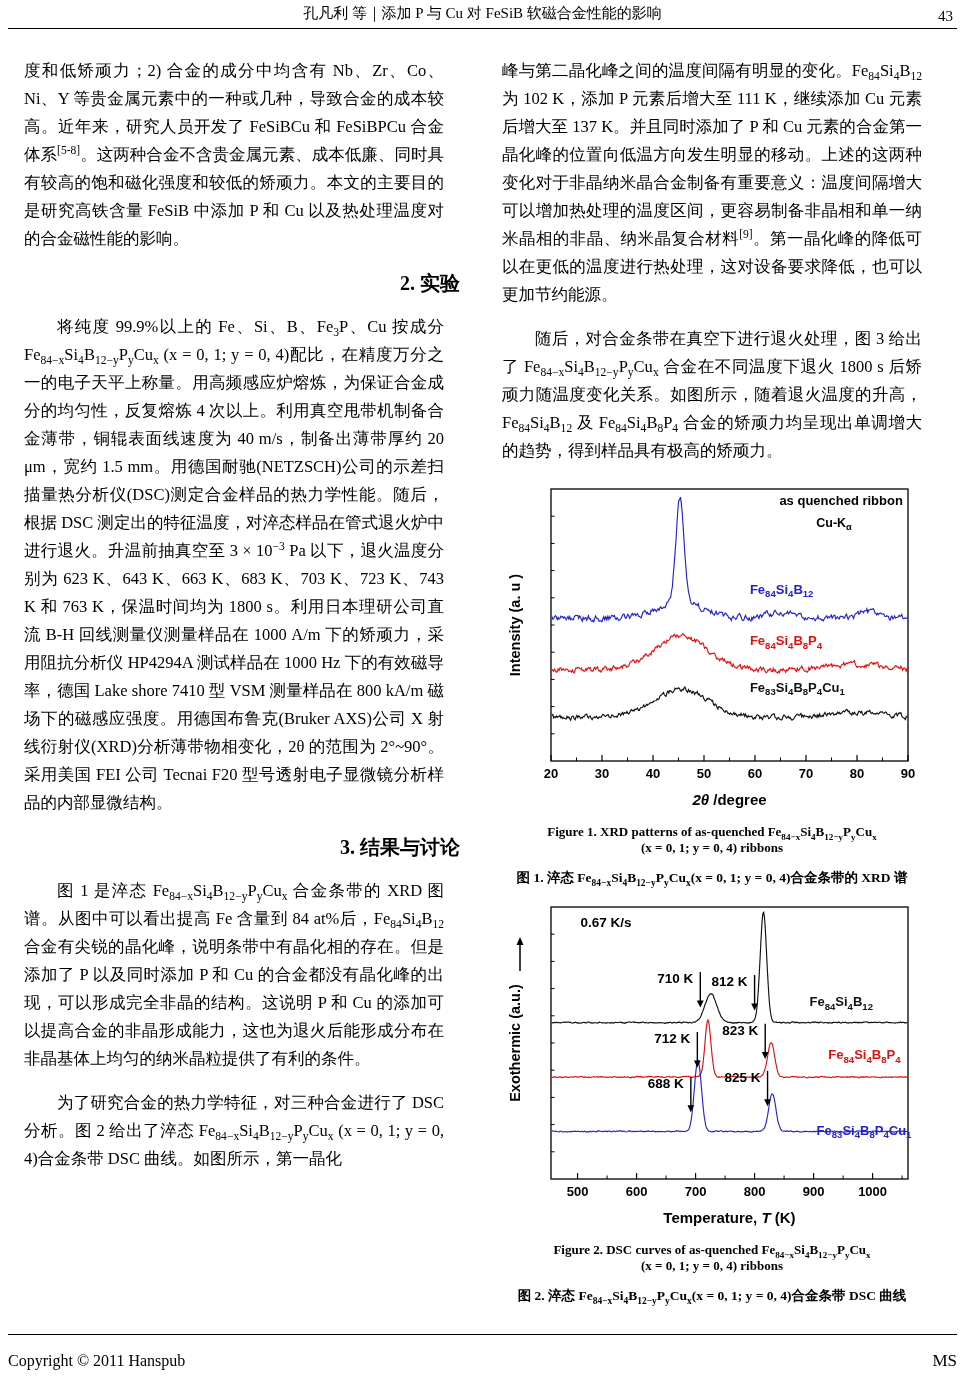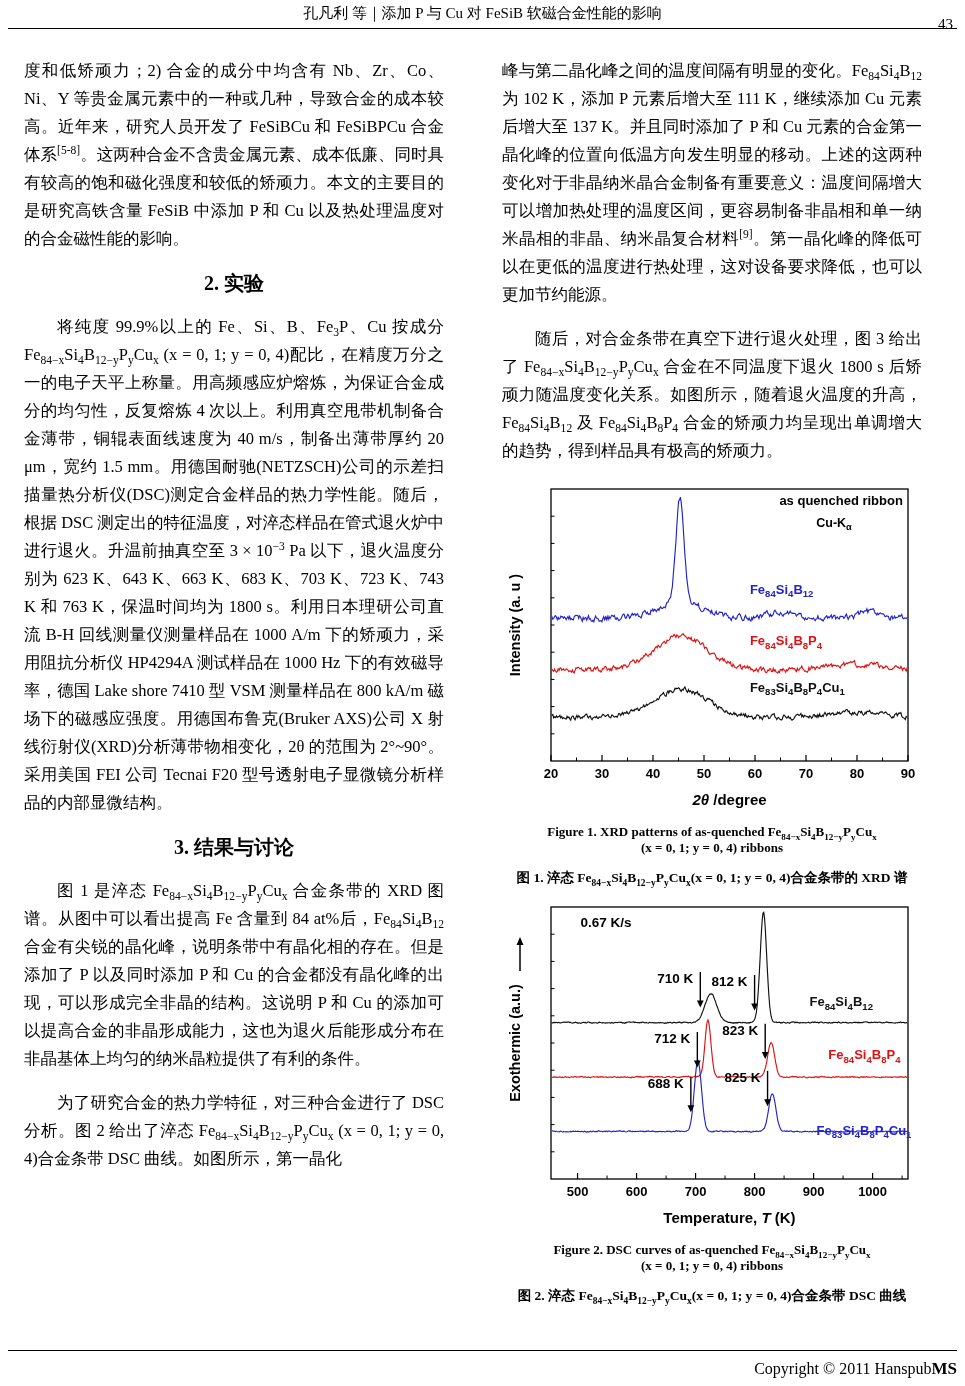--- a/index.html
+++ b/index.html
@@ -1,34 +1,34 @@
 <!DOCTYPE html>
 <html><head>
 <meta charset="utf-8">
 <style>
   *{margin:0;padding:0;box-sizing:border-box}
   html,body{width:965px;height:1386px;background:#fff;color:#000;
     font-family:"Liberation Serif","DejaVu Serif",serif}
   .page{width:965px;height:1386px;padding:2px 8px 0 8px;display:flex;flex-direction:column;overflow:hidden}
   .pagehead{position:relative;height:27px;border-bottom:1.6px solid #000;flex:0 0 auto}
   .head-title{text-align:center;font-size:15px;padding-top:2px}
-  .head-page{position:absolute;right:4px;top:14px;font-size:15px}
+  .head-page{position:absolute;right:4px;top:6px;font-size:15px}
   .columns{flex:1 1 auto;display:flex;gap:26px;padding-top:12px;overflow:hidden}
   .col{width:452px;font-size:16.5px;line-height:28px;text-align:justify}
   .col p{text-indent:0;margin:16px}
   .col p.indent{text-indent:2em}
-  h2.sec{font-size:20px;font-weight:bold;margin:13px 0 9px 0;text-align:center}
+  h2.sec{font-size:20px;font-weight:bold;margin:13px 0 9px 0;text-align:right}
   sub,sup{font-size:70%;line-height:0}
   figure.fig{margin:12px 0 4px 0;text-align:center}
   .chart{display:inline-block;line-height:0}
   .cap-en{font-size:13px;font-weight:bold;line-height:16px;margin-top:2px;text-align:center}
   .cap-cn{font-size:13.5px;font-weight:bold;line-height:19px;margin-top:12px;text-align:center}
-  .pagefoot{flex:0 0 auto;height:36px;border-top:1.5px solid #000;display:flex;
-    justify-content:flex-end;align-items:center;font-size:16px}
-  .journal-mark{font-weight:bold;font-size:17px}
+  .pagefoot{flex:0 0 auto;height:52px;border-top:1.5px solid #000;display:flex;
+    justify-content:space-between;align-items:center;font-size:16px}
+  .journal-mark{font-weight:normal;font-size:17px}
 </style>
 </head>
 <body>
 
 <div class="page">
 
   <header class="pagehead">
     <div class="head-title">孔凡利 等｜添加 P 与 Cu 对 FeSiB 软磁合金性能的影响</div>
     <div class="head-page">43</div>
   </header>

